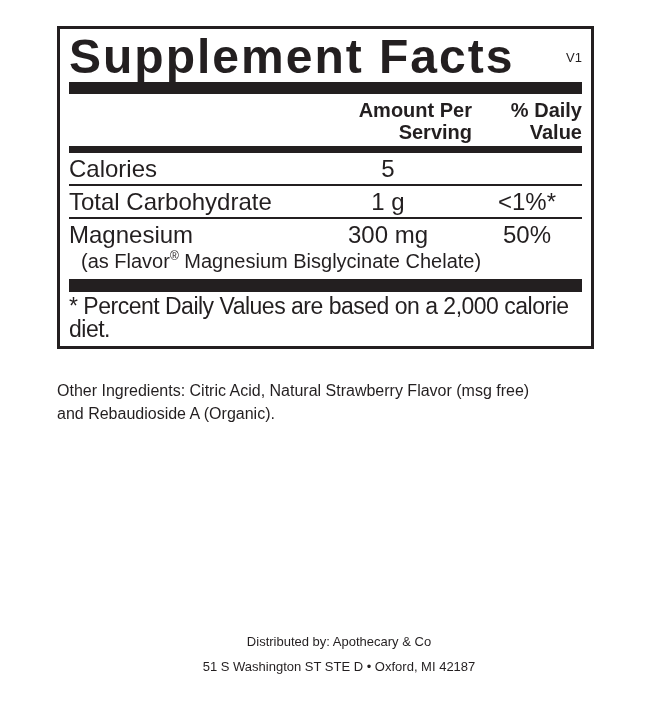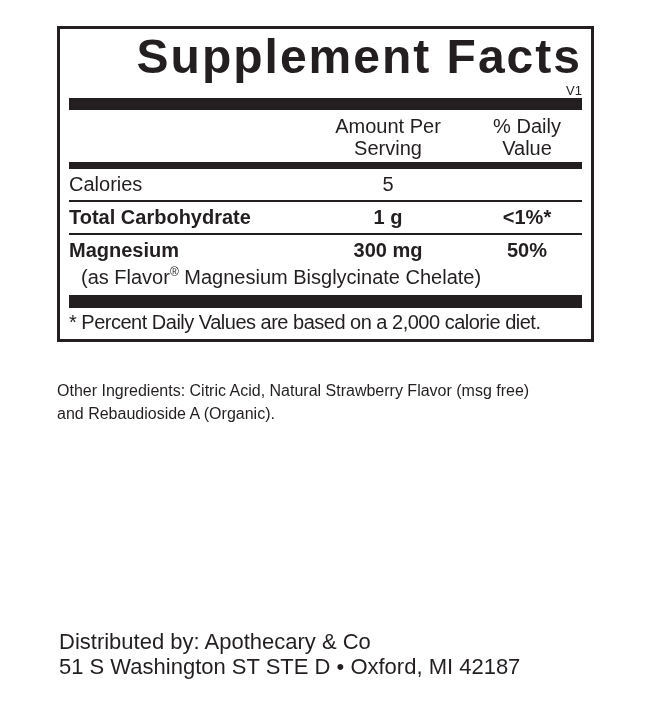--- a/index.html
+++ b/index.html
@@ -26,23 +26,22 @@
     left: 57px;
     top: 26px;
     width: 537px;
     border: 3px solid var(--ink);
     background: var(--background);
     padding: 0 9px 3px 9px;
   }
   .title-row {
     display: flex;
     justify-content: space-between;
-    align-items: flex-end;
+    align-items: center;
     margin-top: 4px;
-    flex-direction: column;
   }
   .title {
     font-size: 48px;
     font-weight: bold;
     letter-spacing: 2px;
     line-height: 1.02;
     white-space: nowrap;
   }
   .version {
     font-size: 13px;
@@ -64,69 +63,69 @@
   .bar.bottom { height: 13px; }
   .grid {
     display: grid;
     grid-template-columns: 1fr 168px 110px;
     align-items: end;
   }
   .header-row {
     padding: 5px 0 3px 0;
   }
   .col-header {
-    font-weight: normal;
+    font-weight: bold;
     font-size: 20px;
     line-height: 22px;
-    text-align: center;
+    text-align: right;
     white-space: pre-line;
   }
   .row {
-    font-size: 20px;
+    font-size: 24px;
     line-height: 23px;
     padding: 4px 0 4px 0;
   }
   .row .amount { text-align: center; }
   .row .dv { text-align: center; }
   .rule {
     border-top: 2px solid var(--ink);
-    font-weight: bold;
   }
   .sub-ingredient {
     font-size: 20px;
     line-height: 23px;
     padding: 0 0 6px 12px;
   }
   .sub-ingredient sup {
     font-size: 12px;
     vertical-align: super;
     line-height: 0;
   }
   .footnote {
-    font-size: 20px;
+    font-size: 23px;
     letter-spacing: -0.5px;
     line-height: 23px;
     padding: 3px 0 2px 0;
   }
   
   .other-ingredients {
     position: absolute;
     left: 57px;
     top: 379px;
     width: 560px;
     font-size: 16px;
     line-height: 23px;
   }
   .distributor {
     position: absolute;
     left: 59px;
     top: 629px;
     width: 560px;
-    font-size: 22px;
+    font-size: 13px;
     line-height: 25px;
+    text-align: center;
   }
 </style>
 </head>
 <body>
 
 <div class="page">
 
   <div class="panel">
 
     <div class="title-row">

